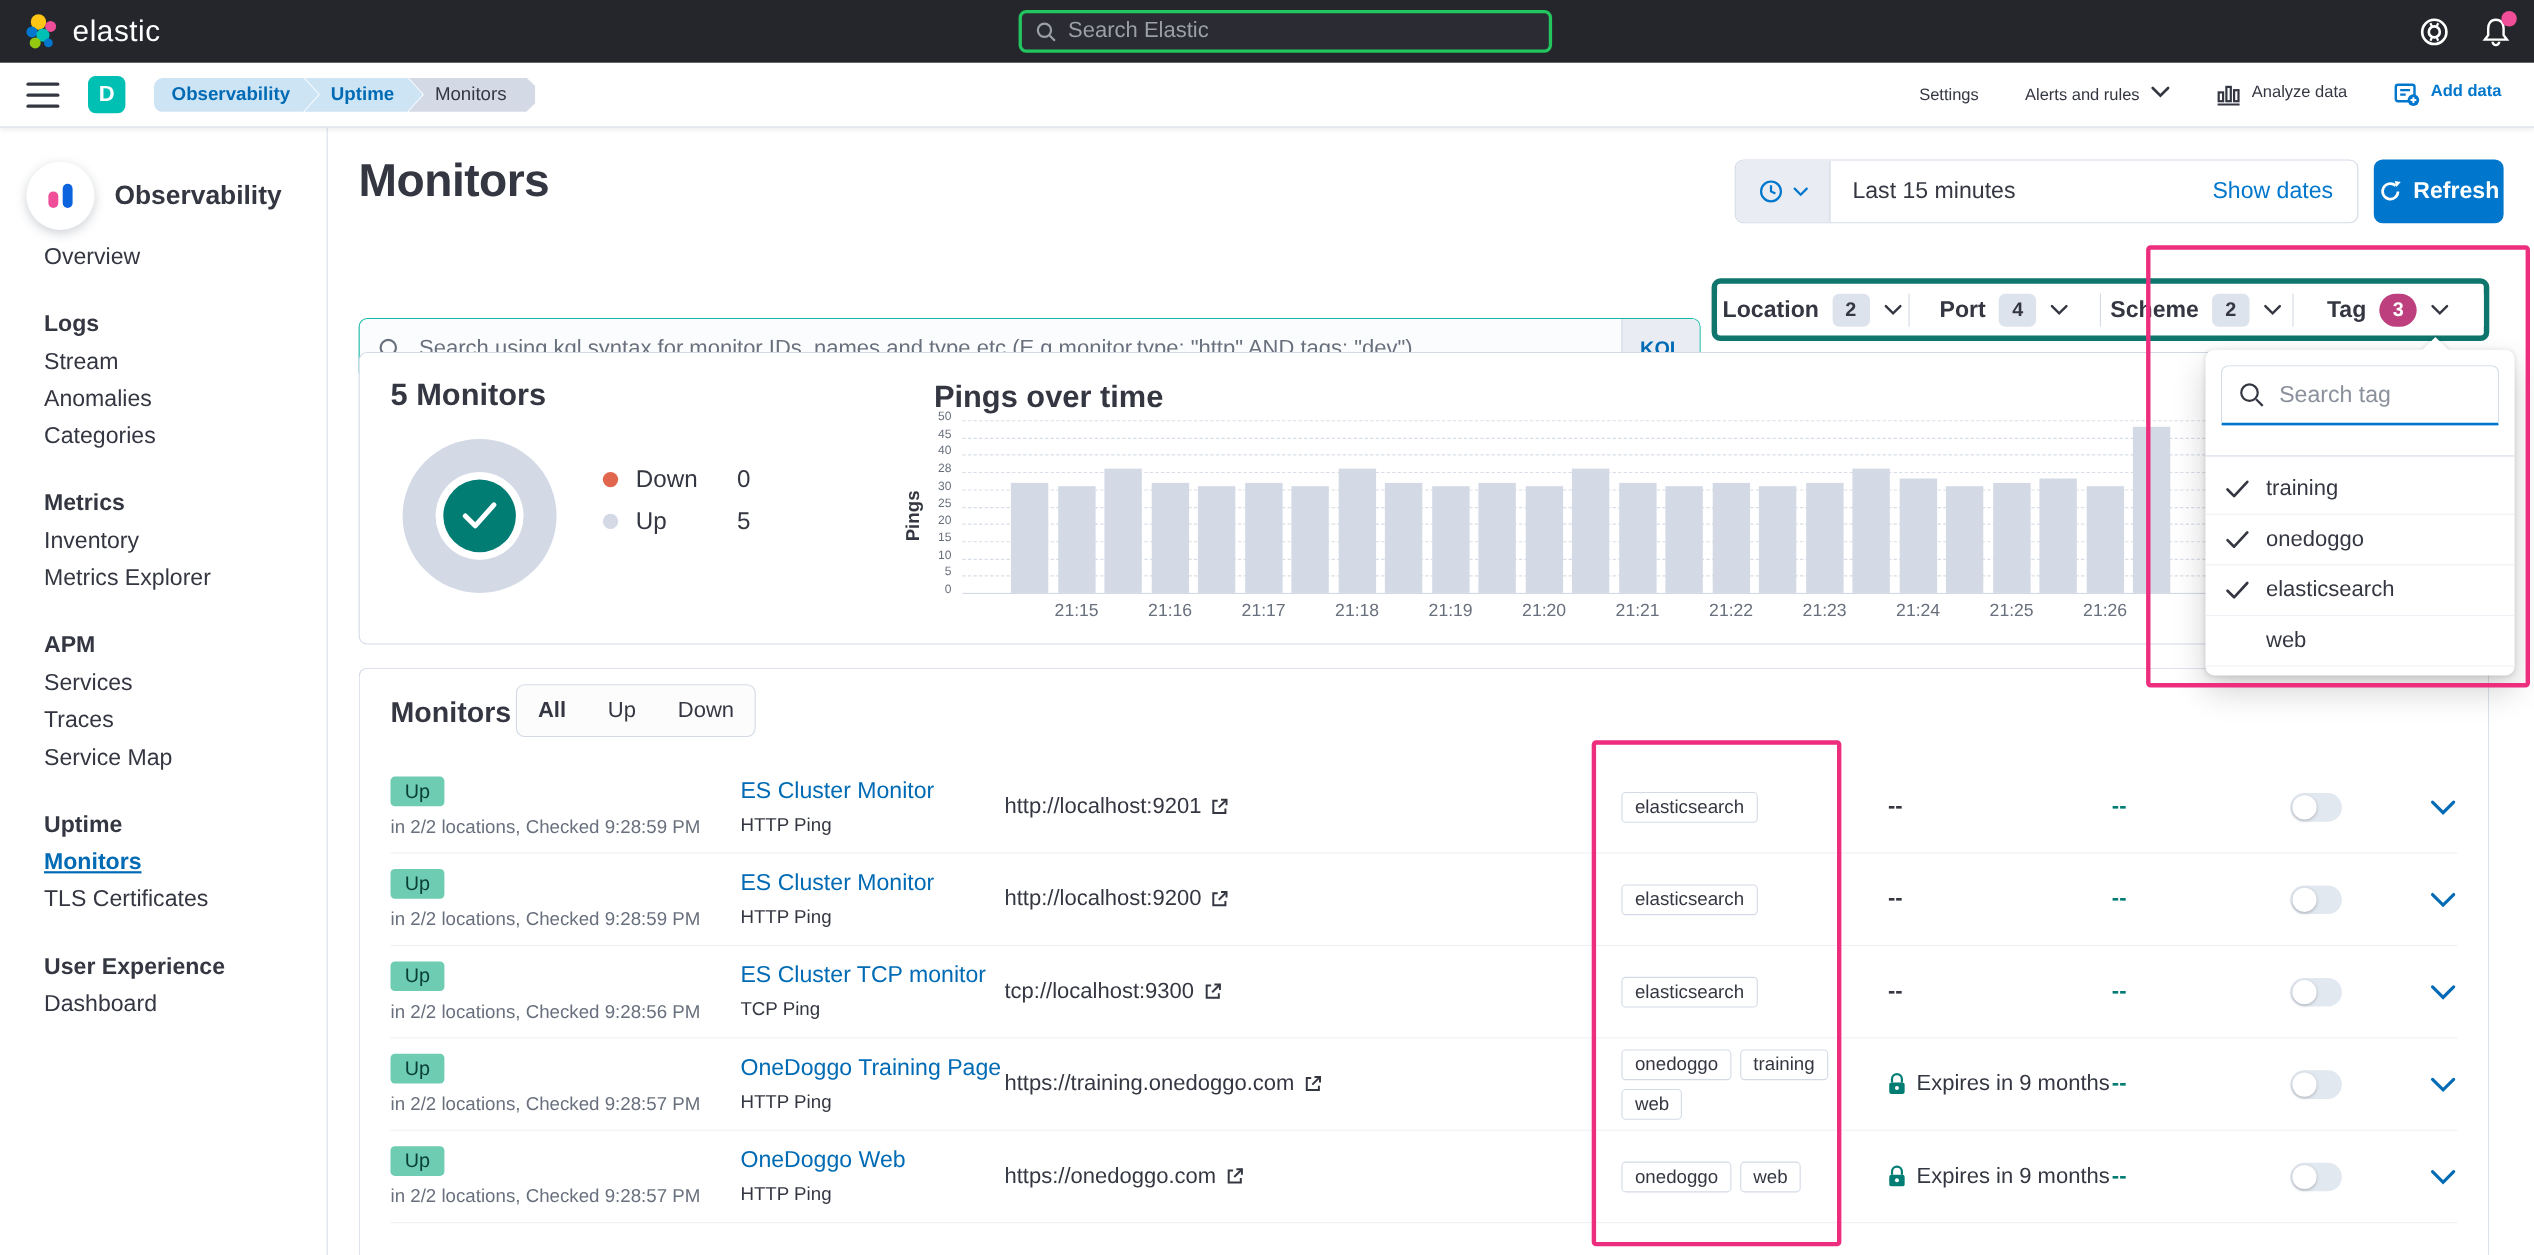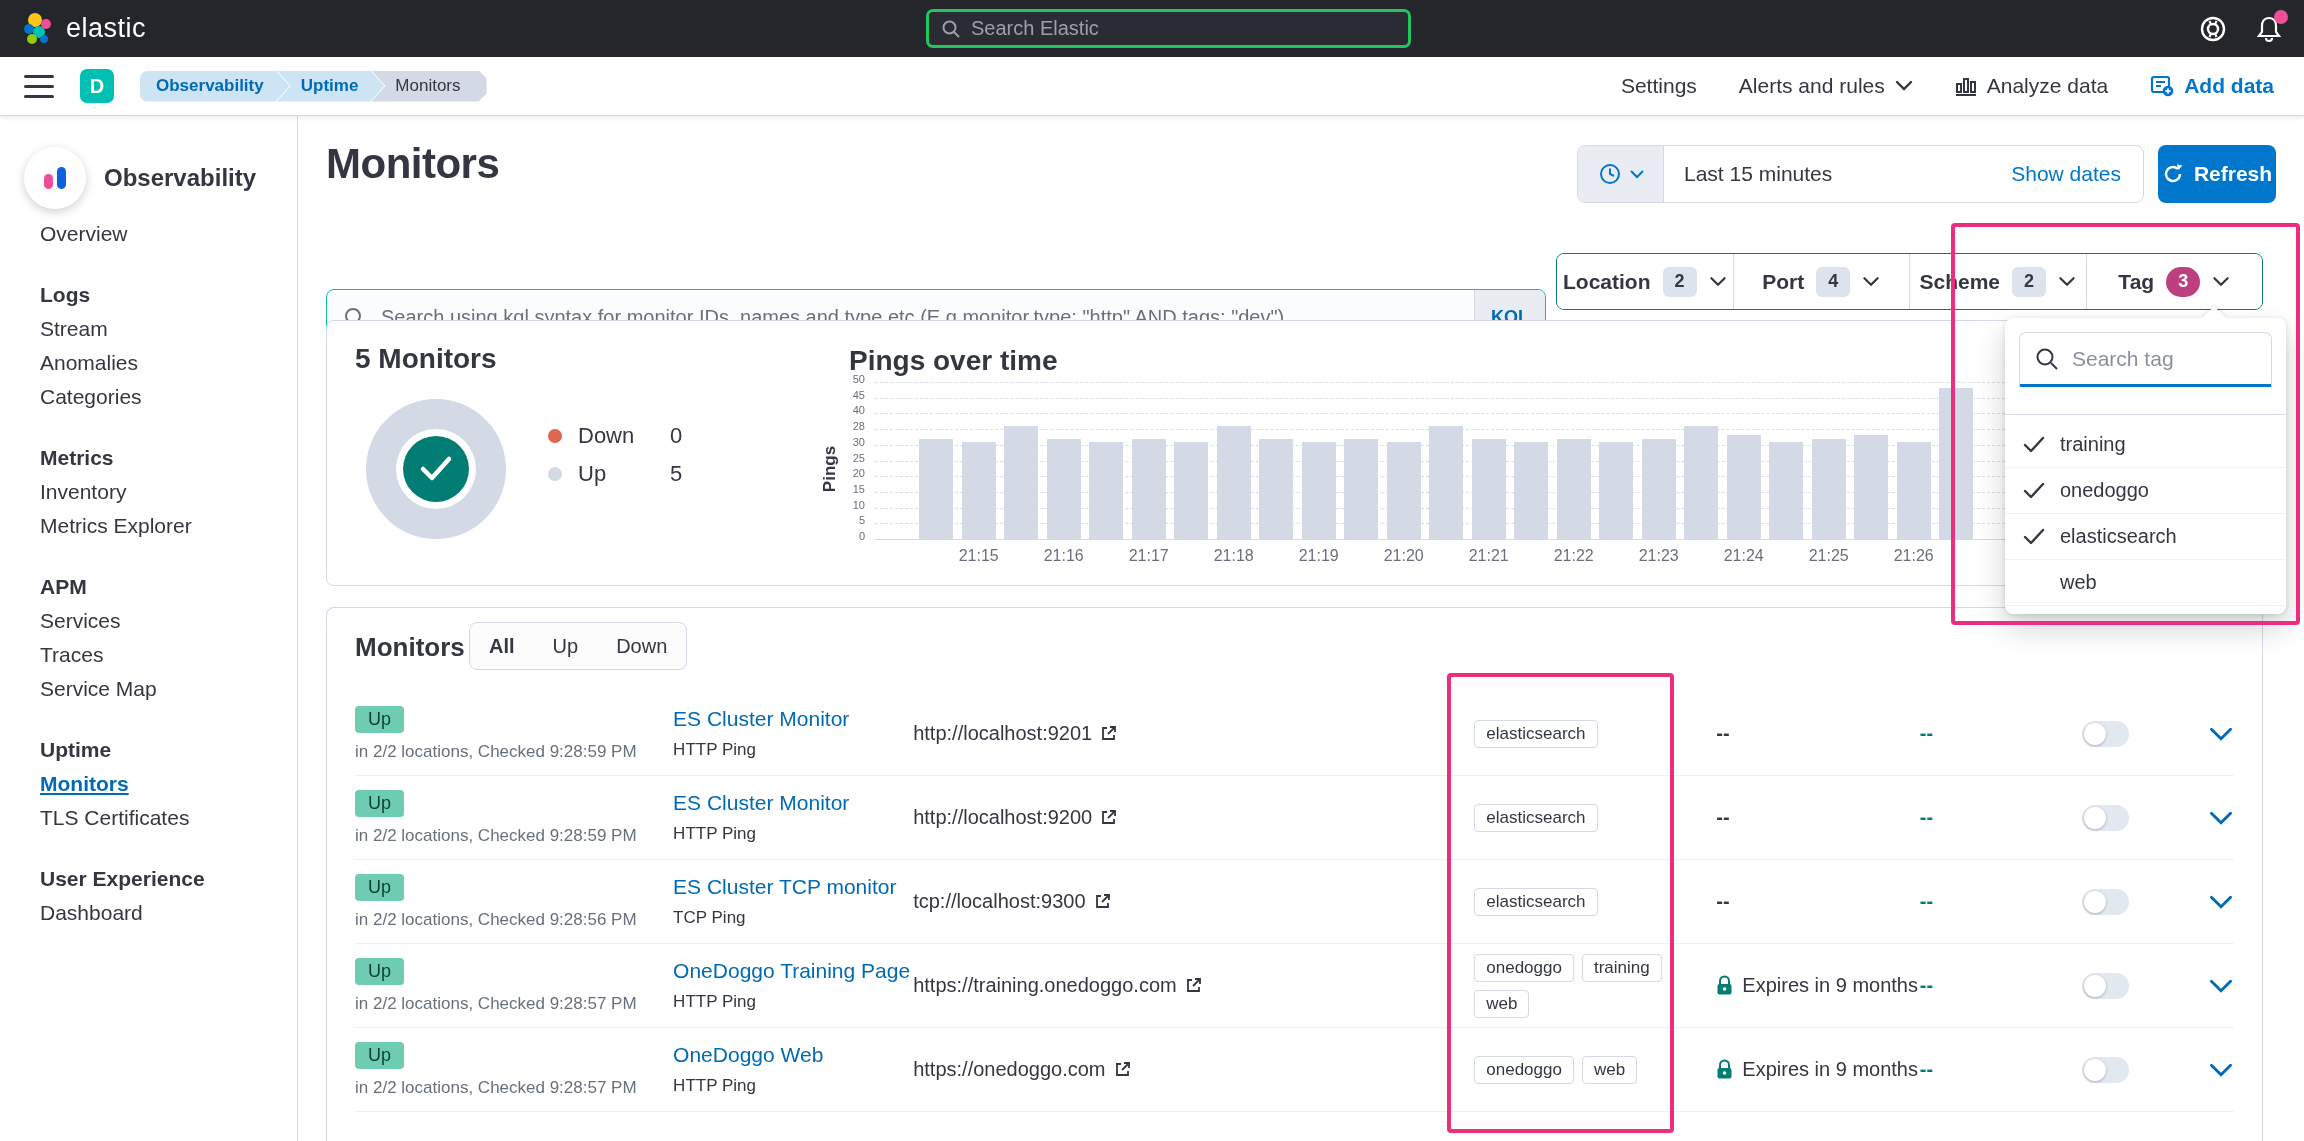--- a/index.html
+++ b/index.html
@@ -26,21 +26,21 @@
   .space-badge { margin-left:26px; width:34px; height:34px; border-radius:7px; background:#00bfb3; color:#fff;
     font-weight:700; font-size:20px; display:flex; align-items:center; justify-content:center; }
   .breadcrumb { display:flex; margin-left:26px; }
   .crumb { height:31px; display:flex; align-items:center; font-size:17px; padding:0 26px 0 24px; margin-right:-13px; }
   .crumb.blue { background:#cde4f5; color:#006bb4; font-weight:600;
     clip-path:polygon(0 0,calc(100% - 14px) 0,100% 50%,calc(100% - 14px) 100%,0 100%,14px 50%); }
   .crumb.blue.first { clip-path:polygon(0 0,calc(100% - 14px) 0,100% 50%,calc(100% - 14px) 100%,0 100%); border-radius:8px 0 0 8px; padding-left:16px; }
   .crumb.gray { background:#d3dae6; color:#343741; border-radius:0 8px 8px 0;
     clip-path:polygon(0 0,calc(100% - 8px) 0,100% 25%,100% 75%,calc(100% - 8px) 100%,0 100%,14px 50%); }
   .toolbar-actions { position:absolute; right:30px; display:flex; align-items:center; gap:42px; }
-  .tb-action { display:flex; align-items:center; gap:10px; font-size:21px; color:#343741; cursor:pointer; }
+  .tb-action { display:flex; gap:10px; font-size:15px; color:#343741; cursor:pointer; }
   .tb-action.primary { color:#0077cc; font-weight:600; }
 
   
   .sidebar { position:absolute; left:0; top:116px; width:298px; bottom:0; background:#fff; border-right:1px solid #d3dae6; }
   .sb-title { display:flex; align-items:center; gap:18px; margin:30px 0 0 24px; height:64px; }
   .sb-logo { width:62px; height:62px; border-radius:50%; background:#fff; box-shadow:0 3px 10px rgba(60,70,90,.25);
     display:flex; align-items:center; justify-content:center; }
   .sb-title-text { font-size:24px; font-weight:700; }
   .sb-nav { margin-left:40px; margin-top:0; }
   .sb-nav > .sb-item:first-child { margin-top:7px; }
@@ -60,22 +60,22 @@
   .dp-showdates { padding-right:22px; font-size:21px; color:#0077cc; cursor:pointer; }
   .refresh-btn { position:absolute; right:28px; top:29px; height:58px; width:118px; background:#0077cc; border-radius:8px;
     color:#fff; font-size:21px; font-weight:600; display:flex; align-items:center; justify-content:center; gap:10px; cursor:pointer; }
 
   .search-row { position:absolute; left:28px; right:41px; top:137px; height:57px; display:flex; }
   .kql-search { flex:0 0 1220px; height:100%; border:1px solid #14b8a6; border-radius:8px; background:#fbfcfd;
     display:flex; align-items:center; overflow:hidden;margin-top:36px; }
   .kql-search .ph { flex:1; margin-left:14px; font-size:20px; color:#69707d; white-space:nowrap; overflow:hidden; }
   .kql-badge { height:100%; display:flex; align-items:center; padding:0 16px; background:#e9edf3; border-left:1px solid #d3dae6;
     color:#006bb4; font-weight:700; font-size:18px; }
-  .filter-group { margin-left:10px; flex:1; height:100%; border:1px solid #0f766e; border-radius:8px; background:#fff;
-    display:flex; overflow:hidden; }
+  .filter-group { margin-left:10px; flex:1; height:100%; border:5px solid #0f766e; border-radius:8px; background:#fff;
+    display:flex; overflow:hidden;align-items:center; }
   .filter-btn { flex:1; display:flex; align-items:center; justify-content:center; gap:12px; font-size:21px; font-weight:600;
     border-left:1px solid #d3dae6; cursor:pointer; background:#fff; }
   .filter-btn:first-child { border-left:none; }
   .f-count { min-width:34px; height:30px; padding:0 9px; border-radius:6px; background:#d9deе8; background:#dde3ec;
     display:flex; align-items:center; justify-content:center; font-size:18px; font-weight:600; color:#343741; }
   .f-count.pink { background:#bd3f7e; color:#fff; border-radius:15px; }
 
   
   .overview-panel { position:absolute; left:28px; right:41px; top:204px; height:266px; background:#fff;
     border:1px solid #d3dae6; border-radius:8px; }

